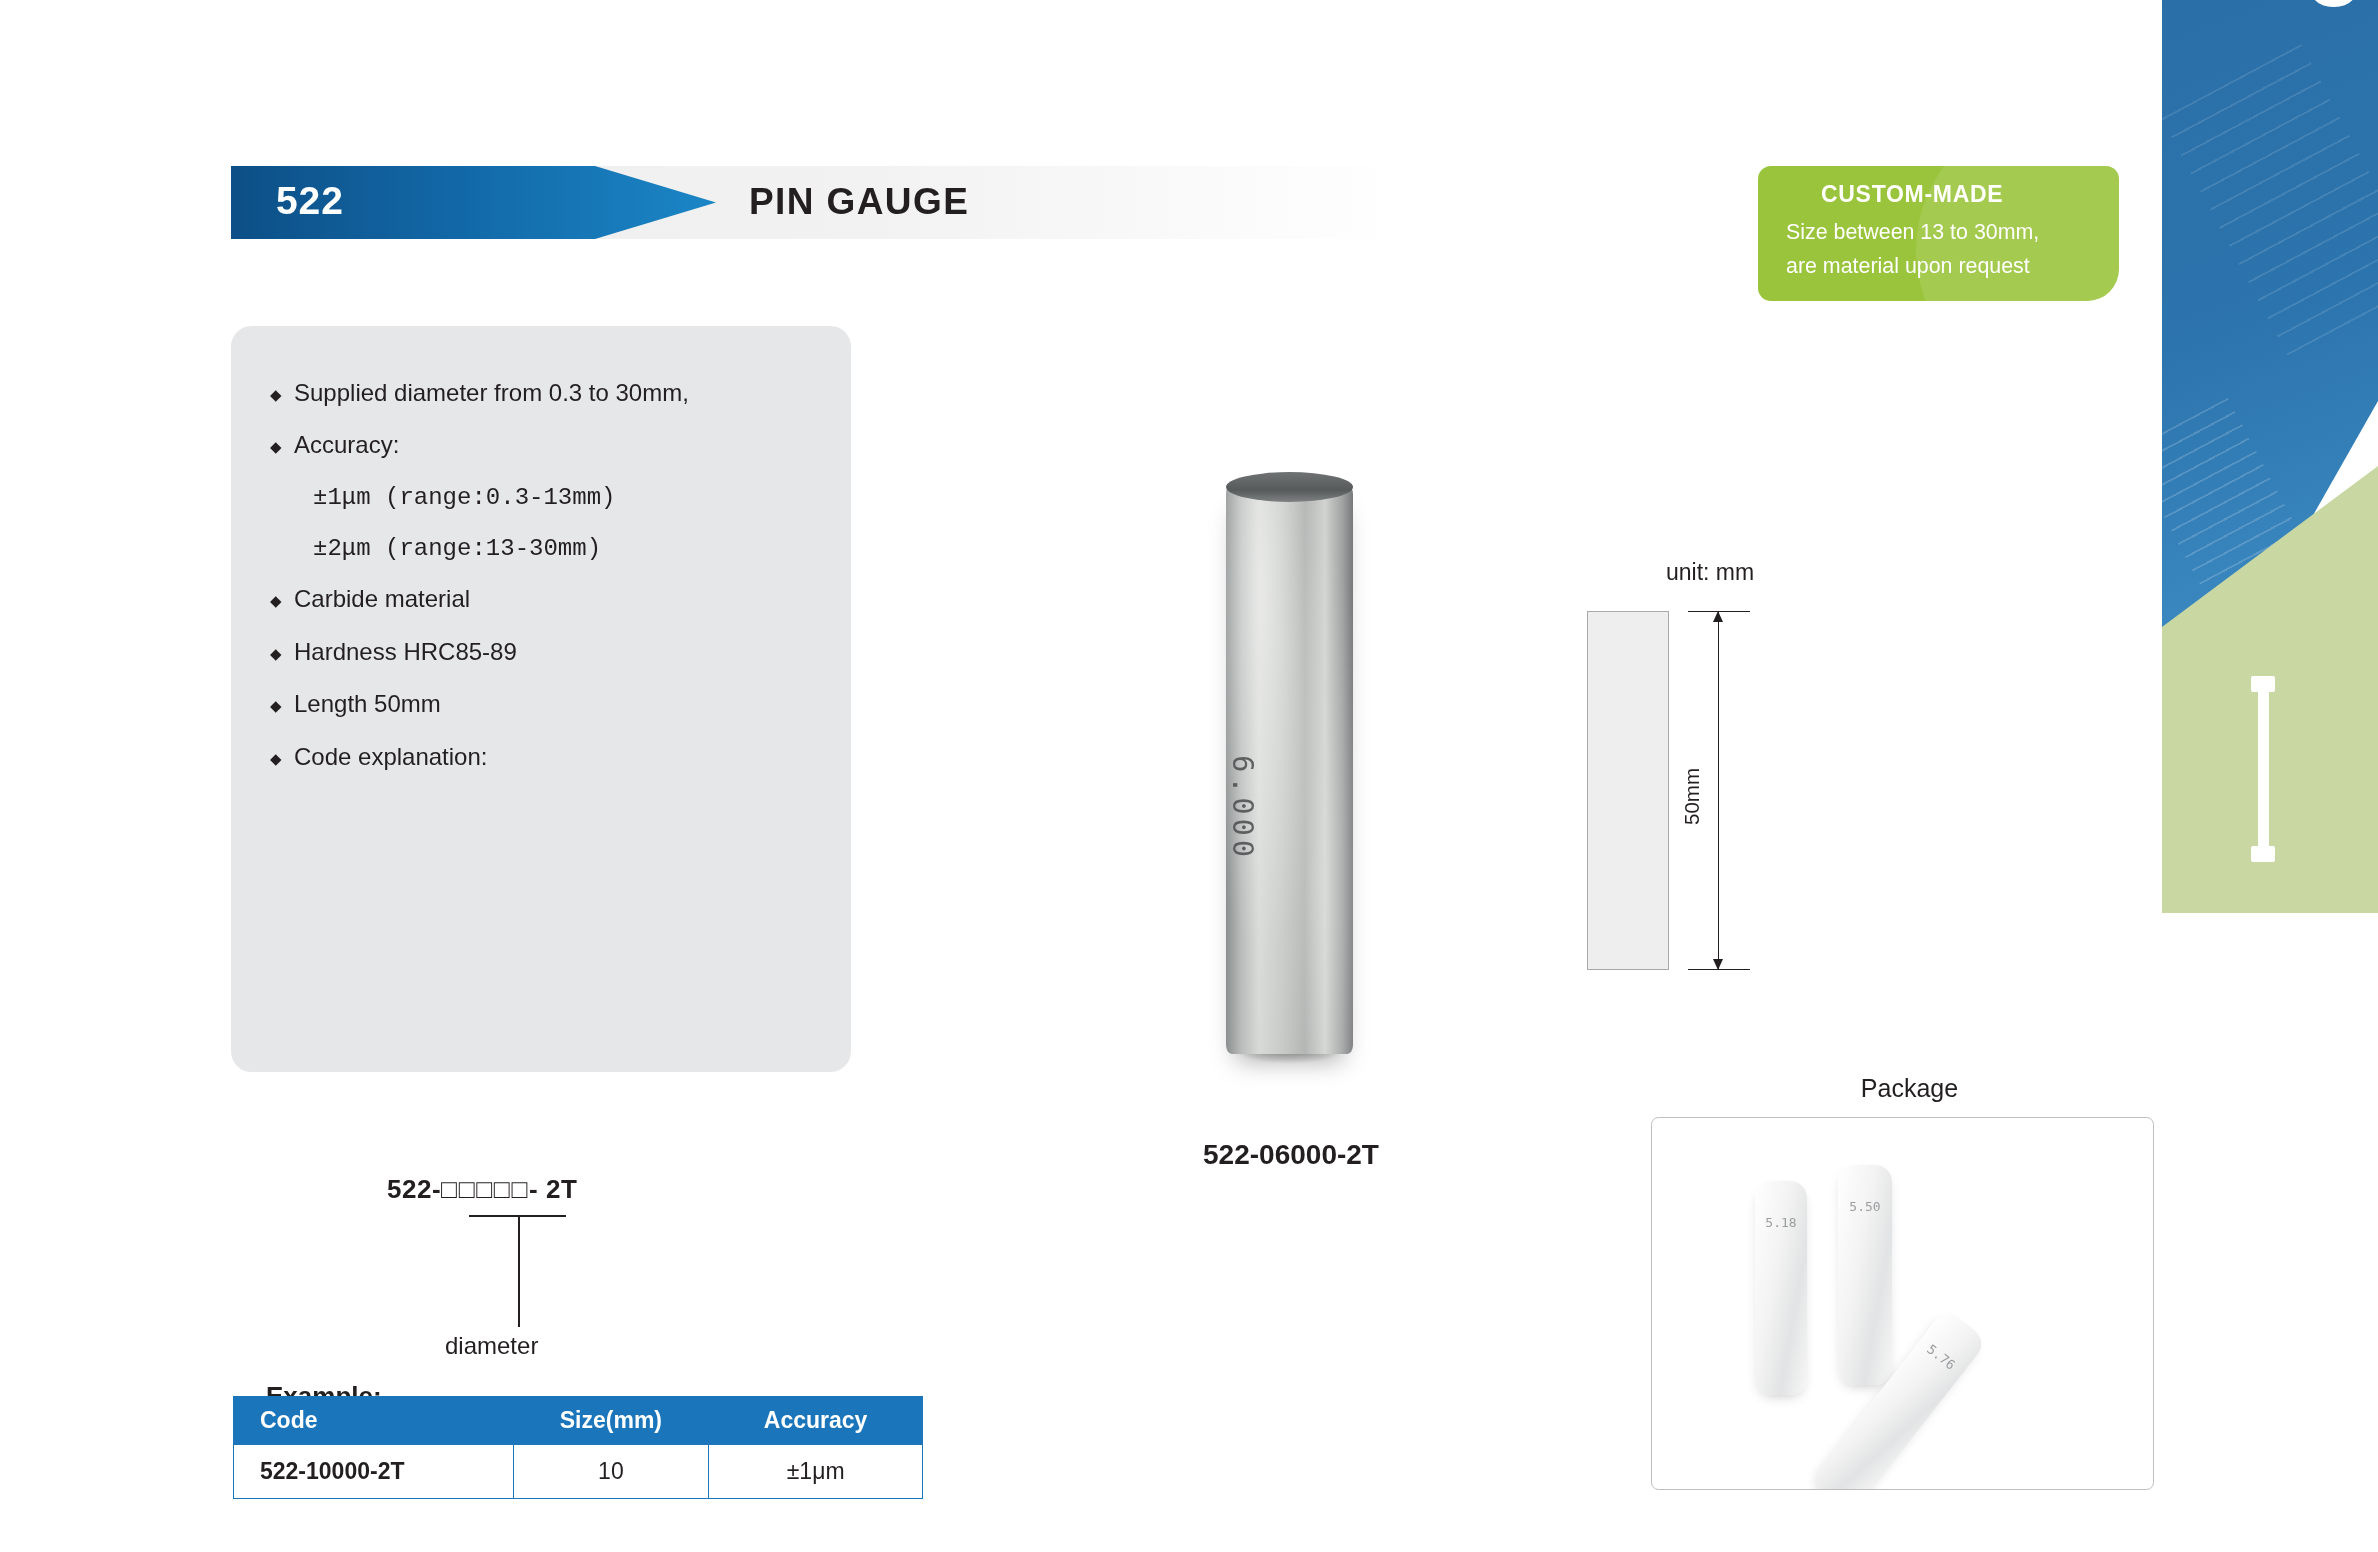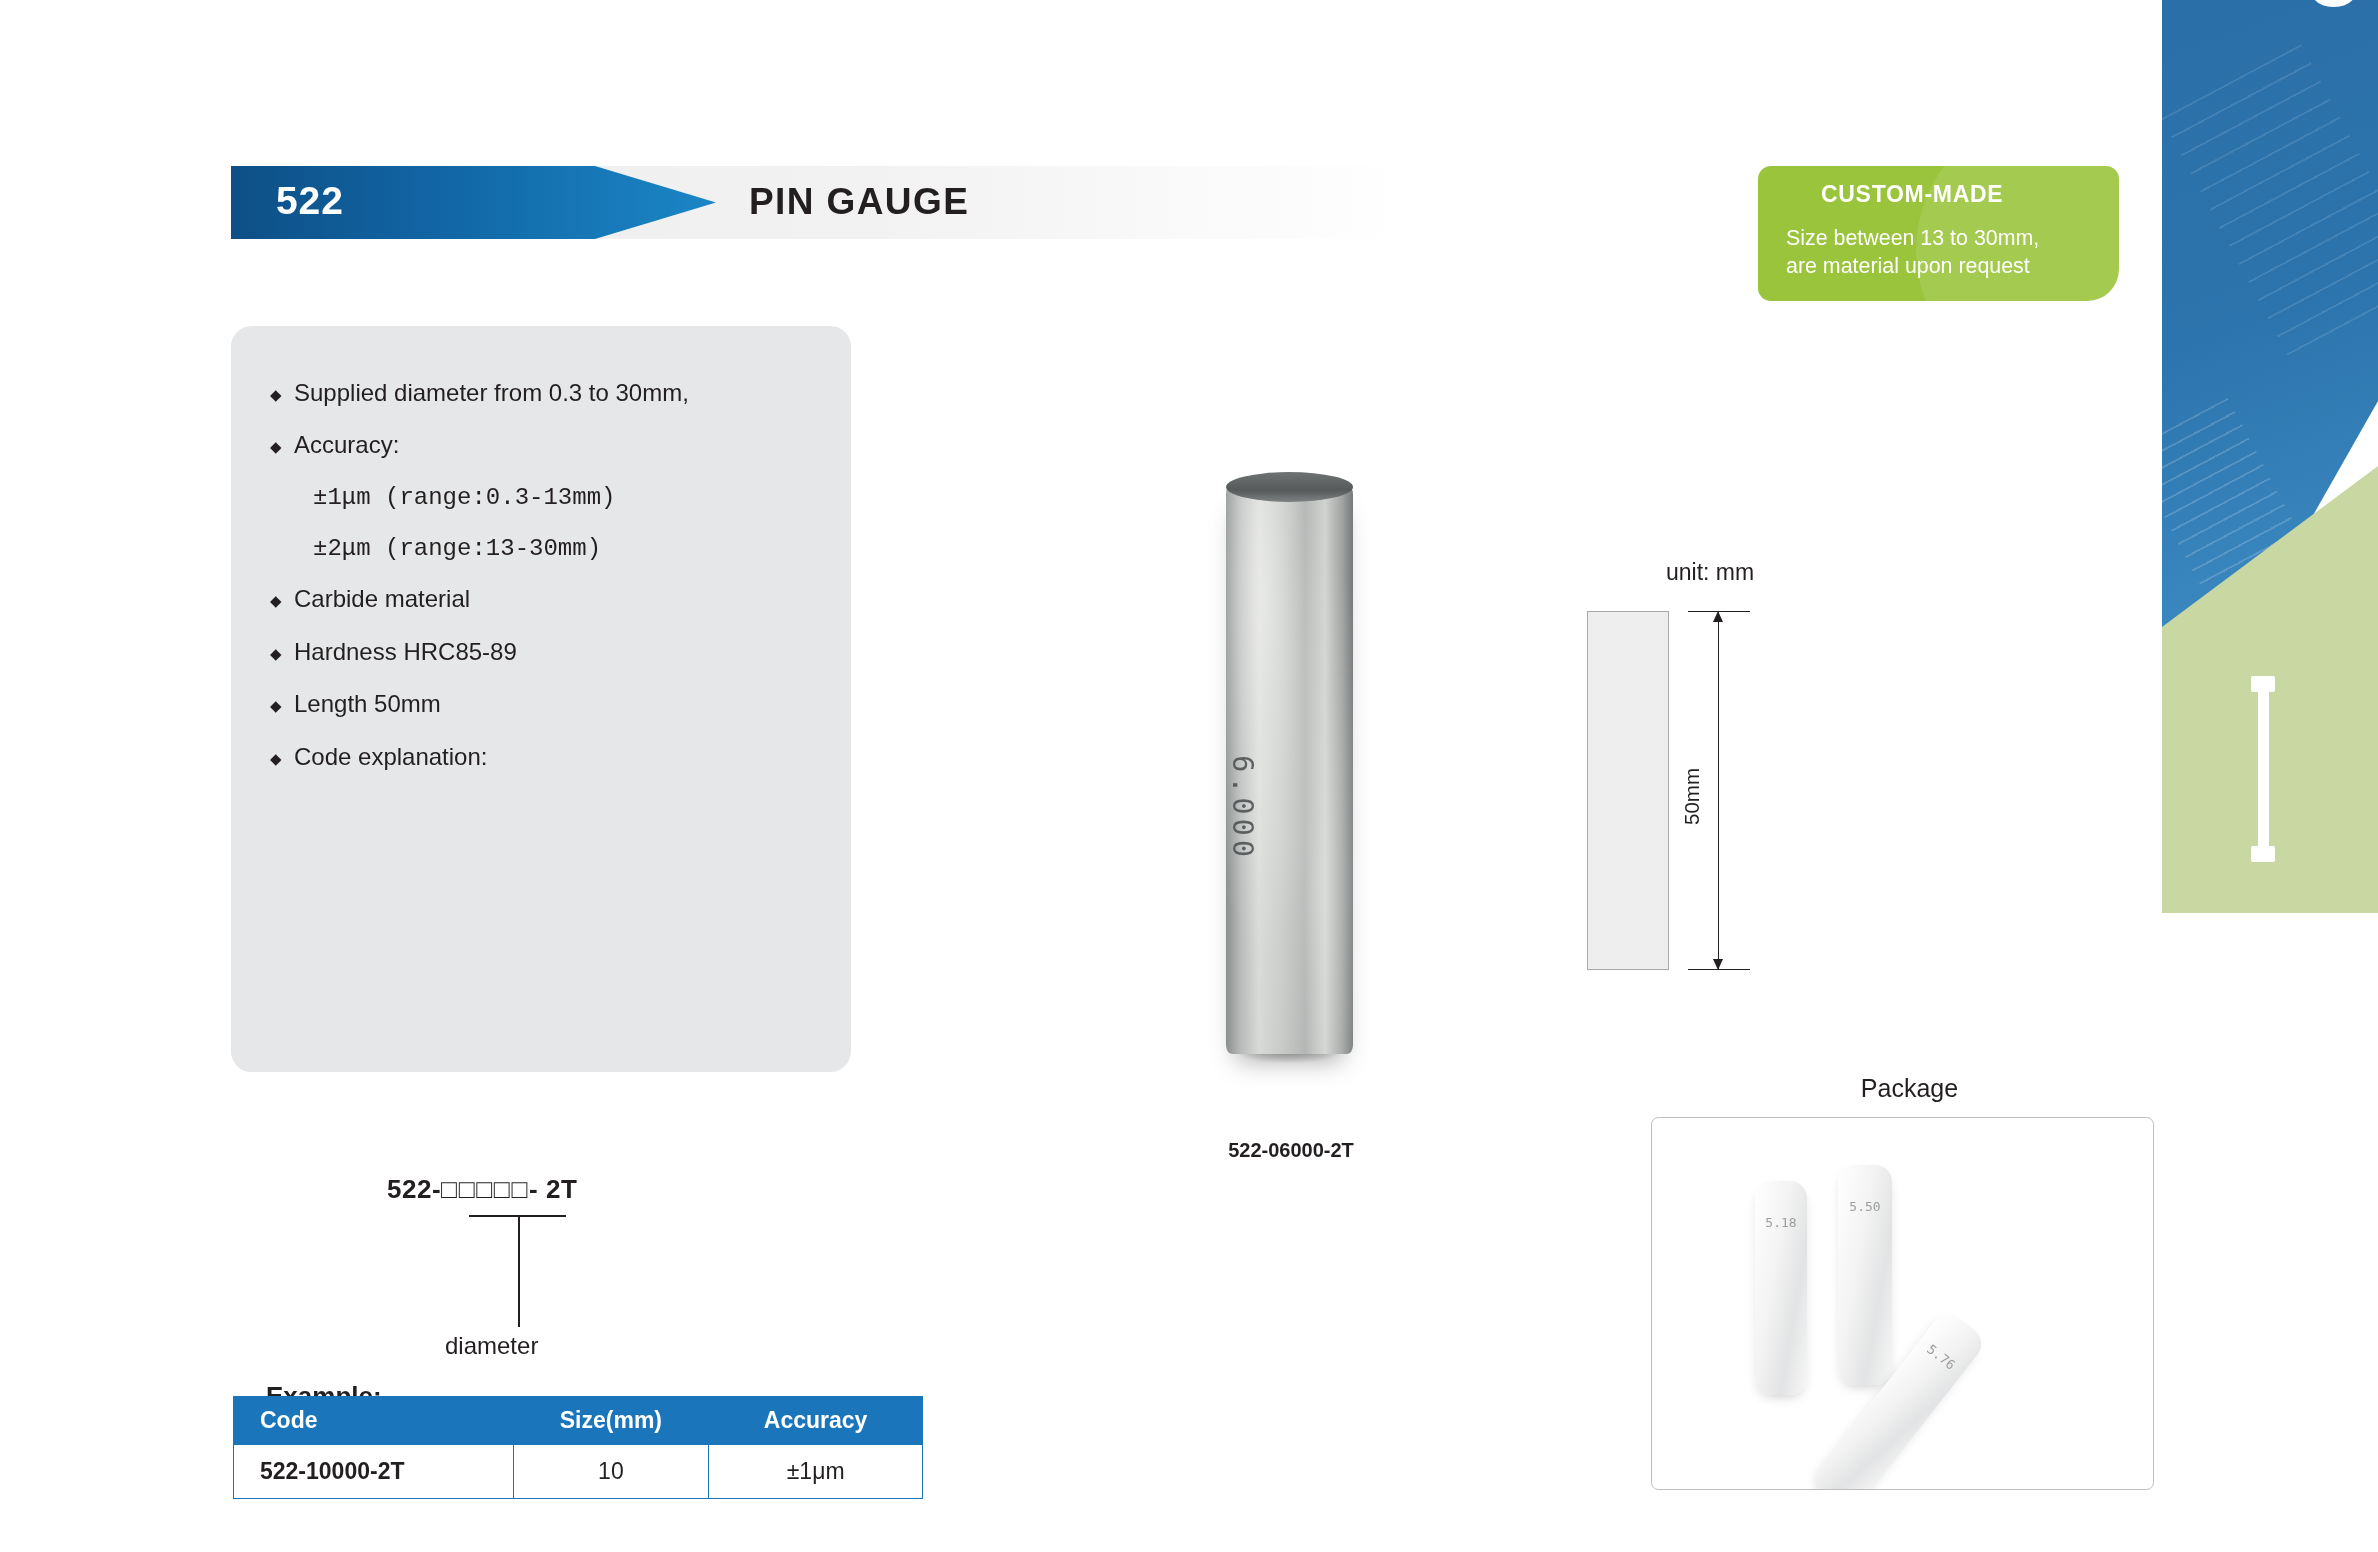--- a/index.html
+++ b/index.html
@@ -161,21 +161,21 @@
   .custom-badge .cm-title {
     position: absolute;
     left: 63px; top: 15px;
     font-size: 23px;
     font-weight: 700;
     color: #ffffff;
     letter-spacing: 0.7px;
   }
   .custom-badge .cm-l1 {
     position: absolute;
-    left: 28px; top: 60px;
+    left: 28px; top: 54px;
     font-size: 21.4px;
     color: #ffffff;
   }
   .custom-badge .cm-l2 {
     position: absolute;
     left: 28px; top: 88px;
     font-size: 21.4px;
     color: #ffffff;
   }
 
@@ -308,21 +308,21 @@
     letter-spacing: 3.7px;
     color: #4a4d4e;
     opacity: 0.85;
     white-space: nowrap;
   }
   .product-caption {
     position: absolute;
     left: 1179px; top: 1139px;
     width: 224px;
     text-align: center;
-    font-size: 20px;
+    font-size: 28px;
     font-weight: 700;
     color: #231f20;
   }
 
   
   .unit-label {
     position: absolute;
     left: 1666px; top: 559px;
     font-size: 23px;
     color: #231f20;

